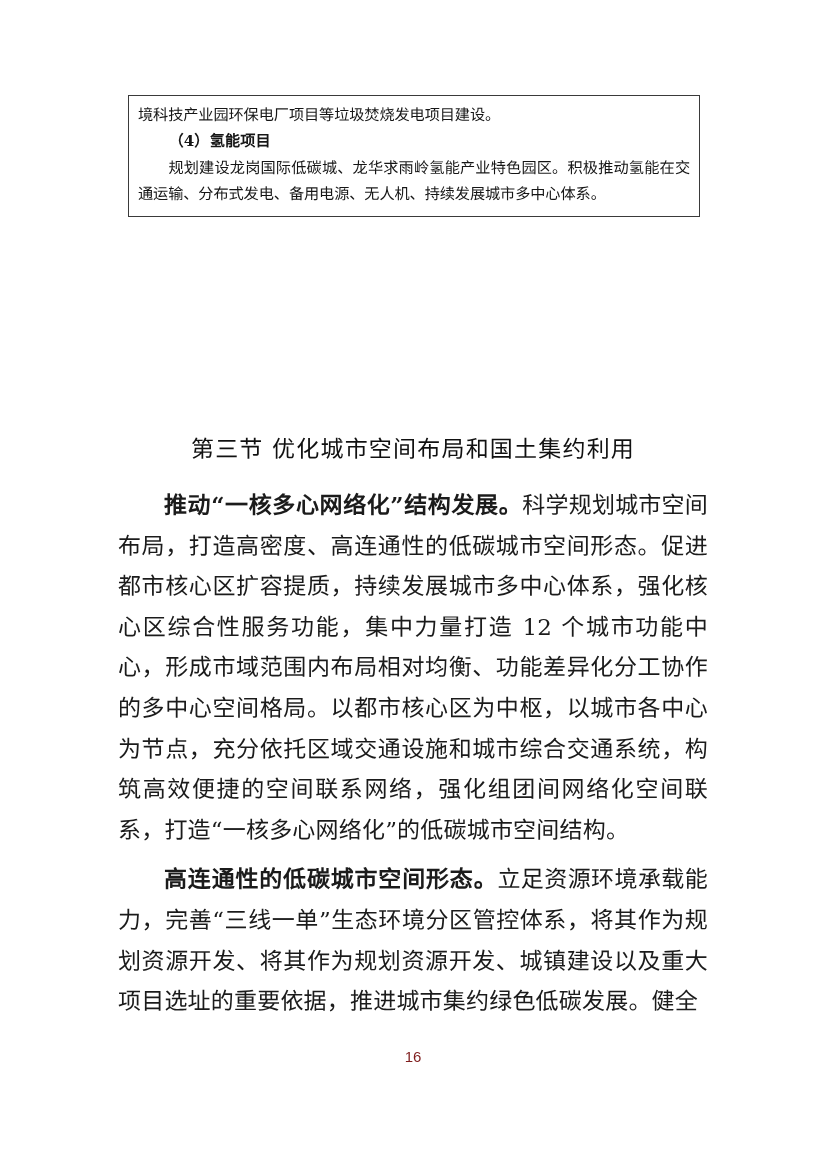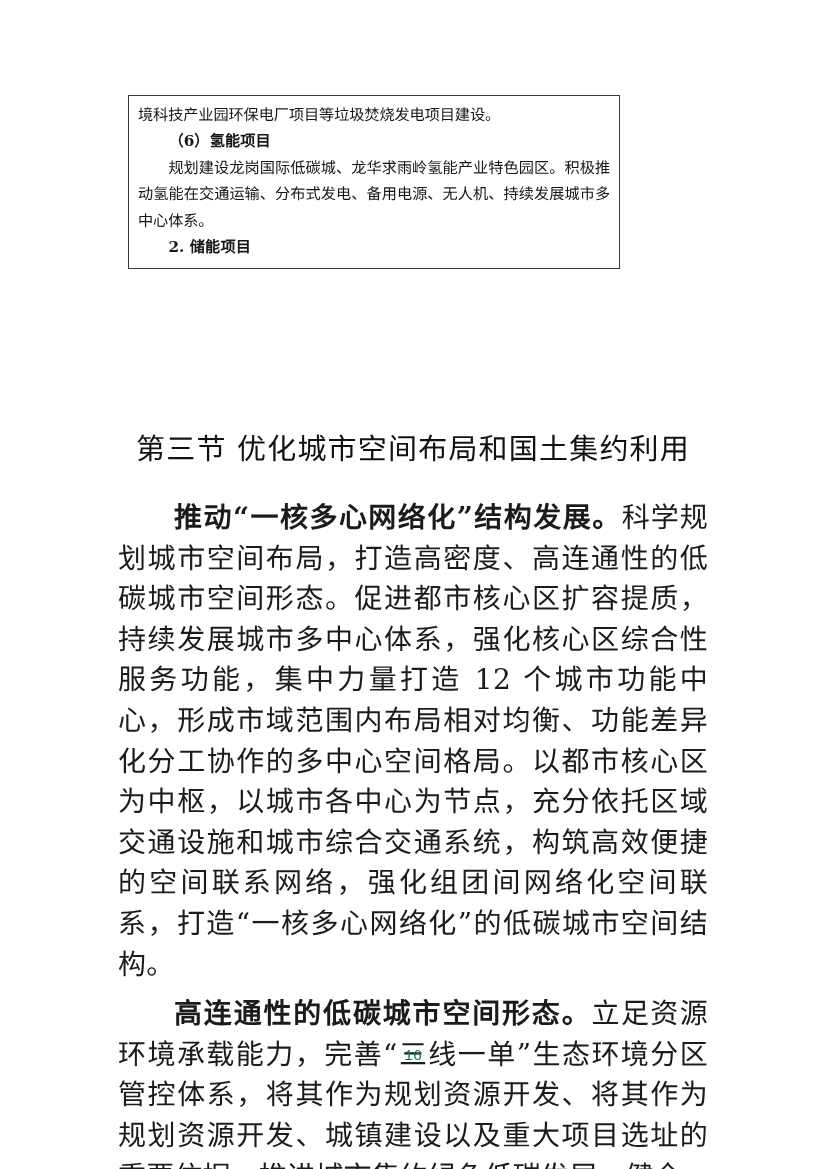--- a/index.html
+++ b/index.html
@@ -21,21 +21,21 @@
     position: absolute;
     inset: 0;
     background: #ffffff;
   }
 
   
   .framed-block {
     position: absolute;
     left: 128px;
     top: 95px;
-    width: 492px;
+    width: 572px;
     box-sizing: border-box;
     border: 1px solid #3a3a3a;
     padding: 6px 9px 8px 9px;
     background: #ffffff;
   }
 
   .framed-block p {
     margin: 0;
     font-family: "DejaVu Serif", "Liberation Serif", serif;
     font-size: 15.2px;
@@ -56,39 +56,39 @@
     letter-spacing: 0.1px;
   }
 
   
   .section-heading {
     position: absolute;
     left: 0;
     right: 0;
     top: 432px;
     text-align: center;
-    font-size: 29px;
+    font-size: 23px;
     line-height: 34px;
     font-weight: 500;
     letter-spacing: 1.2px;
     color: #111111;
     font-family: "DejaVu Serif", "Liberation Serif", serif;
   }
 
   
   .body-area {
     position: absolute;
     left: 118px;
     top: 483px;
     width: 590px;
   }
 
   .body-area p {
-    margin: 15px 0 0 0;
-    font-size: 28px;
+    margin: 2px 0 0 0;
+    font-size: 23px;
     line-height: 40.6px;
     text-align: justify;
     text-justify: inter-character;
     text-indent: 2em;
     letter-spacing: 0.2px;
     color: #1b1b1b;
     font-family: "DejaVu Serif", "Liberation Serif", serif;
   }
 
   .body-area p + p {
@@ -102,38 +102,37 @@
   }
 
   
   .page-number {
     position: absolute;
     left: 0;
     right: 0;
     top: 1048px;
     text-align: center;
     font-size: 15px;
-    color: #0f766e;
-    font-family: Liberation Mono, monospace;
+    color: #7f1d1d;
+    font-family: Liberation Sans, sans-serif;
   }
 </style>
 </head>
 <body>
 
 <div class="page">
 
   <div class="framed-block">
 
     <p class="cont">境科技产业园环保电厂项目等垃圾焚烧发电项目建设。</p>
 
 
-    <p class="sub-head">（6）氢能项目</p>
+    <p class="sub-head">（4）氢能项目</p>
     <p class="indent2">规划建设龙岗国际低碳城、龙华求雨岭氢能产业特色园区。积极推动氢能在交通运输、分布式发电、备用电源、无人机、持续发展城市多中心体系。</p>
 
-    <p class="sub-head">2. 储能项目</p>
 
   </div>
 
   <div class="section-heading">第三节 优化城市空间布局和国土集约利用</div>
 
   <div class="body-area">
 
     <p><span class="lead">推动“一核多心网络化”结构发展。</span><span>科学规划城市空间布局，打造高密度、高连通性的低碳城市空间形态。促进都市核心区扩容提质，持续发展城市多中心体系，强化核心区综合性服务功能，集中力量打造 12 个城市功能中心，形成市域范围内布局相对均衡、功能差异化分工协作的多中心空间格局。以都市核心区为中枢，以城市各中心为节点，充分依托区域交通设施和城市综合交通系统，构筑高效便捷的空间联系网络，强化组团间网络化空间联系，打造“一核多心网络化”的低碳城市空间结构。</span></p>
 
     <p><span class="lead">高连通性的低碳城市空间形态。</span><span>立足资源环境承载能力，完善“三线一单”生态环境分区管控体系，将其作为规划资源开发、将其作为规划资源开发、城镇建设以及重大项目选址的重要依据，推进城市集约绿色低碳发展。健全</span></p>

